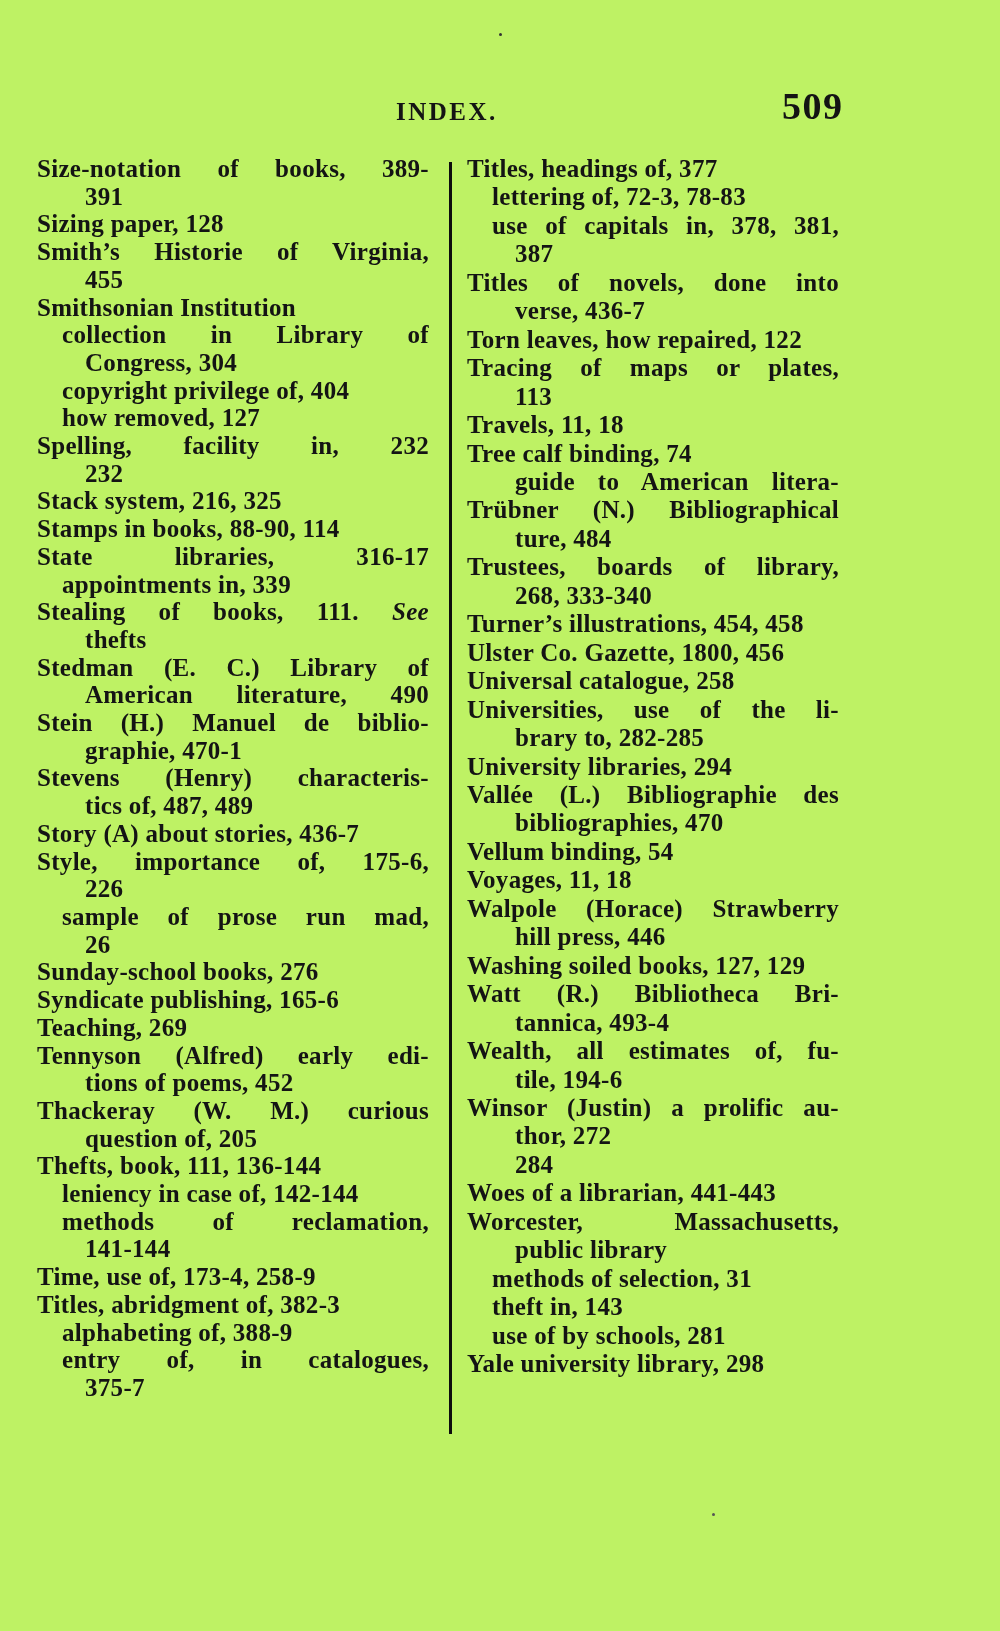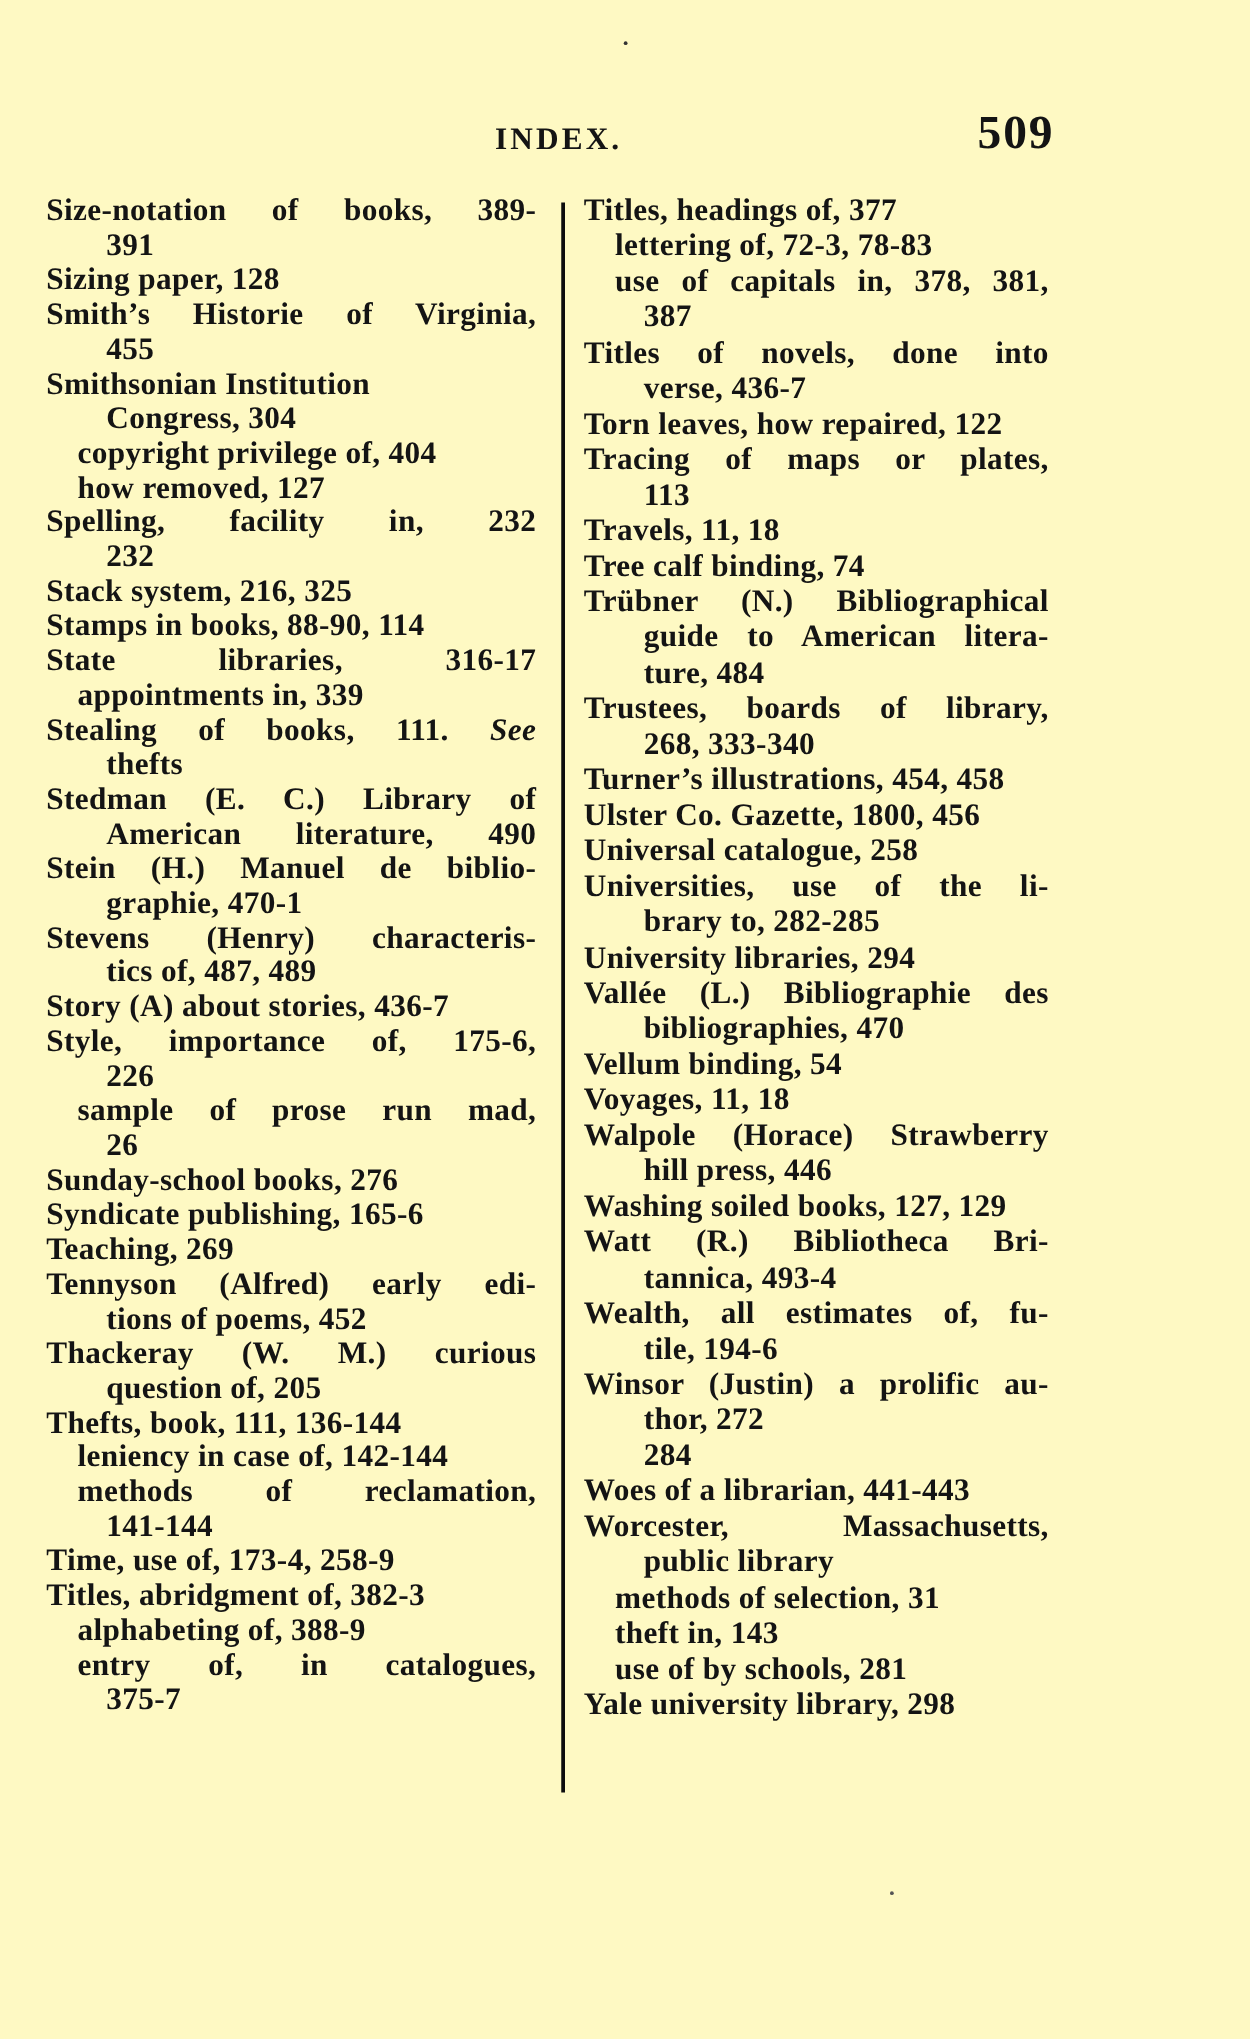--- a/index.html
+++ b/index.html
@@ -1,18 +1,18 @@
 <!DOCTYPE html>
 <html><head>
 <meta charset="utf-8">
 <style>
   html,body { margin:0; padding:0; background:#ffffff; }
   .page {
     position:relative; width:1000px; height:1631px;
-    background:#fef9c3; overflow:hidden;
+    background:#bef264; overflow:hidden;
     font-family:"Liberation Serif", serif;
     font-weight:bold; color:#141414;
     -webkit-font-smoothing:antialiased;
   }
   .title {
     position:absolute; top:98px; left:396px;
     font-size:25px; letter-spacing:2.5px;
   }
   .pagenum {
     position:absolute; top:84px; left:782px;
@@ -46,20 +46,21 @@
   <span class="title">INDEX.</span>
   <span class="pagenum">509</span>
 
   <div class="col col-left">
       <div class="line i0 jst">Size-notation of books, 389-</div>
       <div class="line i2">391</div>
       <div class="line i0">Sizing paper, 128</div>
       <div class="line i0 jst">Smith’s Historie of Virginia,</div>
       <div class="line i2">455</div>
       <div class="line i0">Smithsonian Institution</div>
+      <div class="line i1 jst">collection in Library of</div>
       <div class="line i2">Congress, 304</div>
       <div class="line i1">copyright privilege of, 404</div>
       <div class="line i1">how removed, 127</div>
       <div class="line i0 jst">Spelling, facility in, 232</div>
       <div class="line i2">232</div>
       <div class="line i0">Stack system, 216, 325</div>
       <div class="line i0">Stamps in books, 88-90, 114</div>
       <div class="line i0 jst">State libraries, 316-17</div>
       <div class="line i1">appointments in, 339</div>
       <div class="line i0 jst"><span>Stealing of books, 111. </span><span class="ital">See</span></div>
@@ -98,22 +99,22 @@
       <div class="line i1">lettering of, 72-3, 78-83</div>
       <div class="line i1 jst">use of capitals in, 378, 381,</div>
       <div class="line i2">387</div>
       <div class="line i0 jst">Titles of novels, done into</div>
       <div class="line i2">verse, 436-7</div>
       <div class="line i0">Torn leaves, how repaired, 122</div>
       <div class="line i0 jst">Tracing of maps or plates,</div>
       <div class="line i2">113</div>
       <div class="line i0">Travels, 11, 18</div>
       <div class="line i0">Tree calf binding, 74</div>
+      <div class="line i2 jst">guide to American litera-</div>
       <div class="line i0 jst">Trübner (N.) Bibliographical</div>
-      <div class="line i2 jst">guide to American litera-</div>
       <div class="line i2">ture, 484</div>
       <div class="line i0 jst">Trustees, boards of library,</div>
       <div class="line i2">268, 333-340</div>
       <div class="line i0">Turner’s illustrations, 454, 458</div>
       <div class="line i0">Ulster Co. Gazette, 1800, 456</div>
       <div class="line i0">Universal catalogue, 258</div>
       <div class="line i0 jst">Universities, use of the li-</div>
       <div class="line i2">brary to, 282-285</div>
       <div class="line i0">University libraries, 294</div>
       <div class="line i0 jst">Vallée (L.) Bibliographie des</div>

